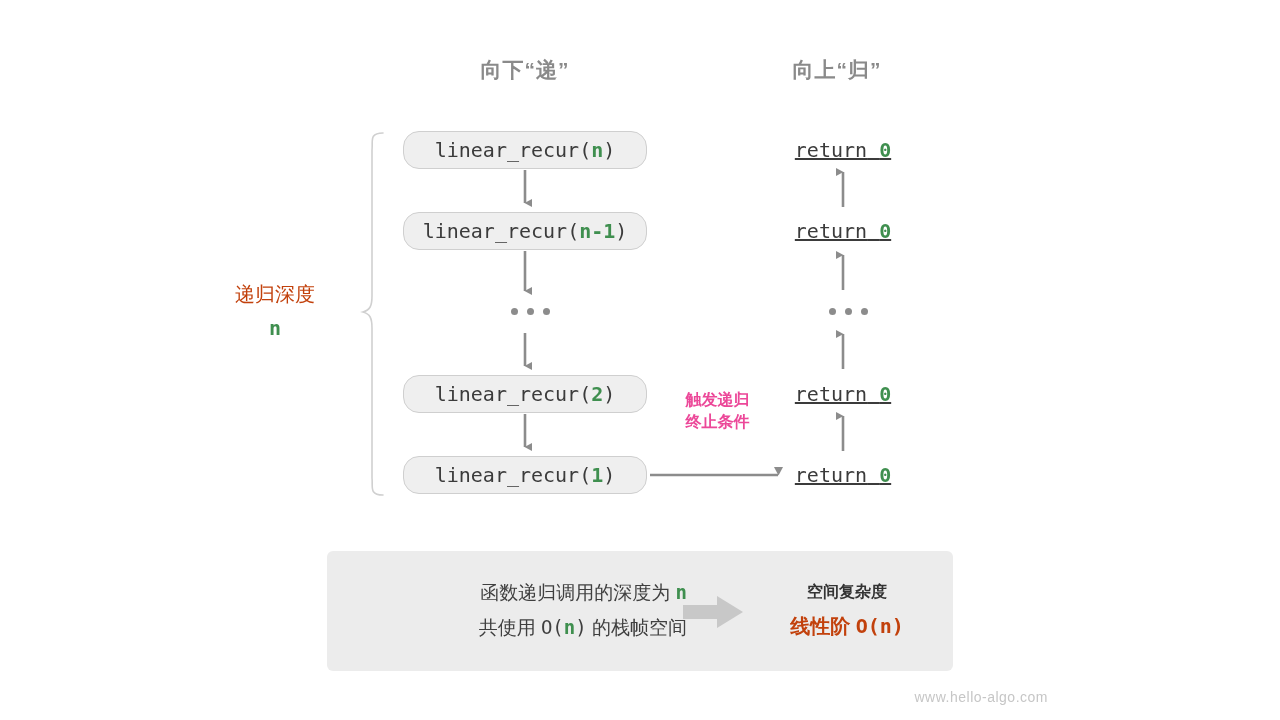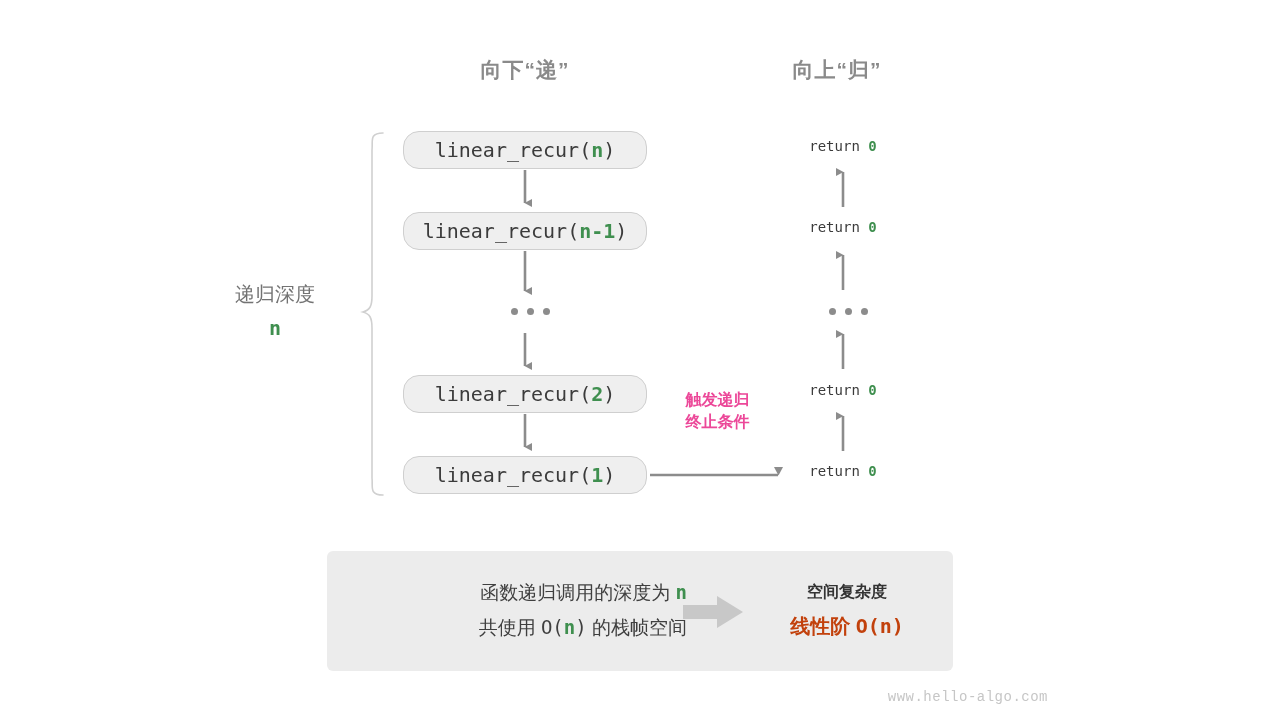--- a/index.html
+++ b/index.html
@@ -38,21 +38,21 @@
 
   
   .depth-label {
     position: absolute;
     text-align: center;
     white-space: nowrap;
   }
   #depth-text {
     left: 180px; top: 281px; width: 190px;
     font-size: 20px;
-    color: #737373;
+    color: #c2410c;
   }
   #depth-var {
     left: 180px; top: 316px; width: 190px;
     font-family: "DejaVu Sans Mono", "Liberation Mono", monospace;
     font-size: 20px;
     font-weight: bold;
     color: #3f8f4f;
   }
 
   
@@ -79,25 +79,26 @@
 
   #frame-0 { left: 403px; top: 131px; width: 244px; }
   #frame-1 { left: 403px; top: 212px; width: 244px; }
   #frame-2 { left: 403px; top: 375px; width: 244px; }
   #frame-3 { left: 403px; top: 456px; width: 244px; }
 
   
   .retline {
     position: absolute;
     font-family: "DejaVu Sans Mono", "Liberation Mono", monospace;
-    font-size: 14px;
+    font-size: 20px;
     color: #3b3b3b;
     white-space: nowrap;
     text-align: center;
     width: 220px;
+    text-decoration: underline;
   }
   .retline .val {
     color: #3f8f4f;
     font-weight: bold;
   }
   #ret-0 { left: 733px; top: 138px; }
   #ret-1 { left: 733px; top: 219px; }
   #ret-2 { left: 733px; top: 382px; }
   #ret-3 { left: 733px; top: 463px; }
 
@@ -191,21 +192,21 @@
   }
   #summary-right .value .mono {
     font-family: "DejaVu Sans Mono", "Liberation Mono", monospace;
   }
 
   
   #watermark {
     position: absolute;
     right: 24px;
     bottom: 15px;
-    font-family: Liberation Mono, monospace;
+    font-family: Liberation Sans, sans-serif;
     font-size: 14px;
     color: #c6c6c6;
     letter-spacing: 0.5px;
     white-space: nowrap;
   }
 
   .svg-layer {
     position: absolute;
     left: 0; top: 0;
     width: 1280px; height: 720px;

